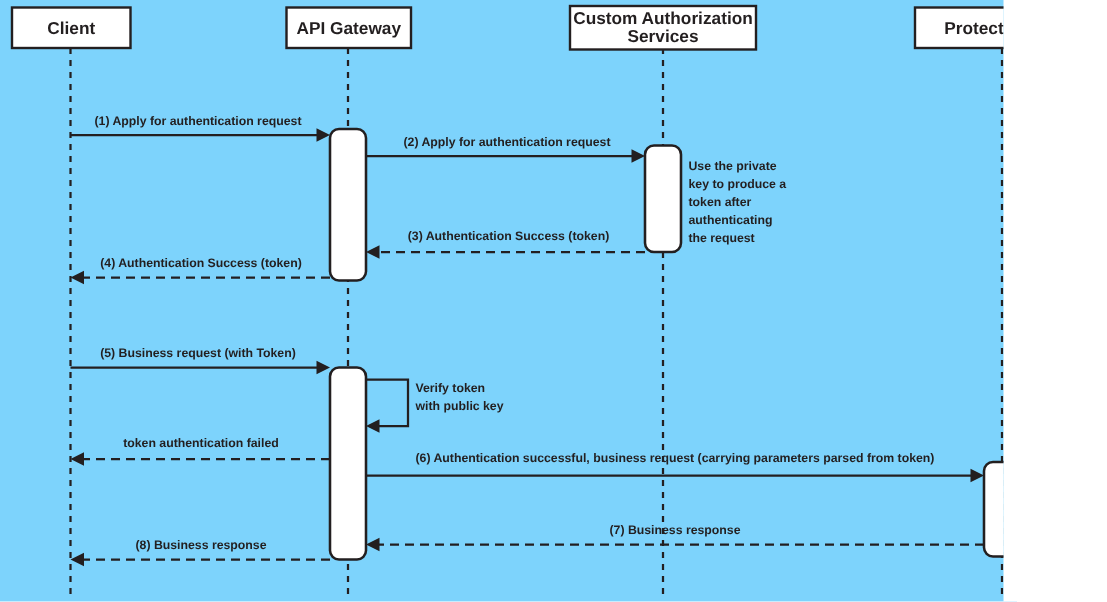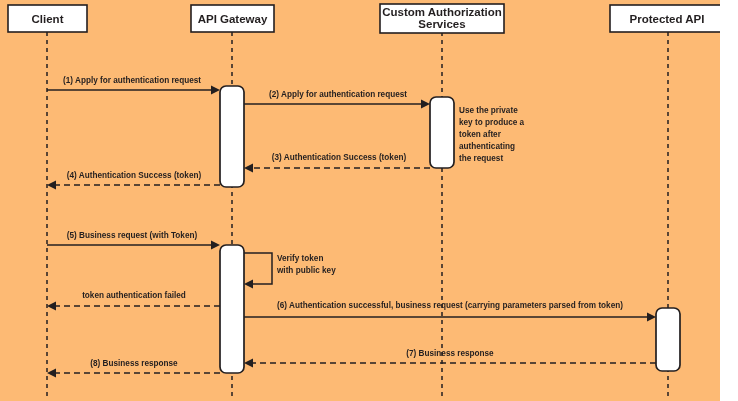--- a/index.html
+++ b/index.html
@@ -2,23 +2,23 @@
 <html><head>
 <meta charset="utf-8">
 <style>
   html, body {
     margin: 0;
     padding: 0;
     background: #ffffff;
   }
   #diagram-root {
     position: relative;
-    width: 720px;
+    width: 669px;
     height: 401px;
-    background: #fdba74;
+    background: #7dd3fc;
     font-family: "Liberation Sans", sans-serif;
     overflow: hidden;
   }
   svg#seq-svg {
     position: absolute;
     left: 0;
     top: 0;
     width: 738px;
     height: 401px;
   }

